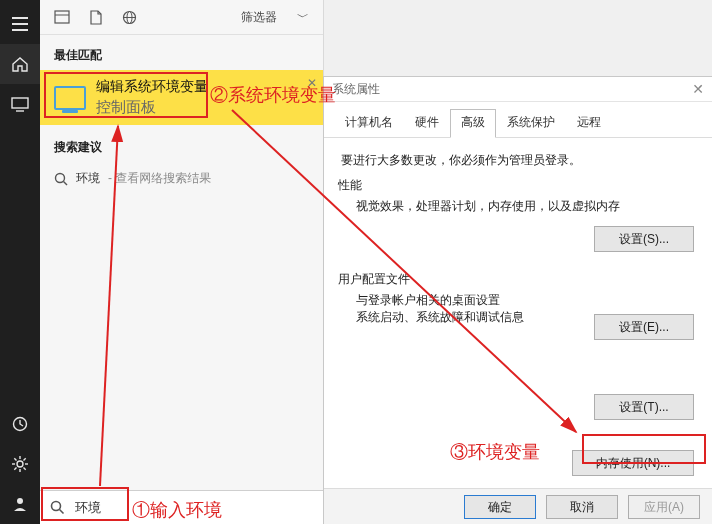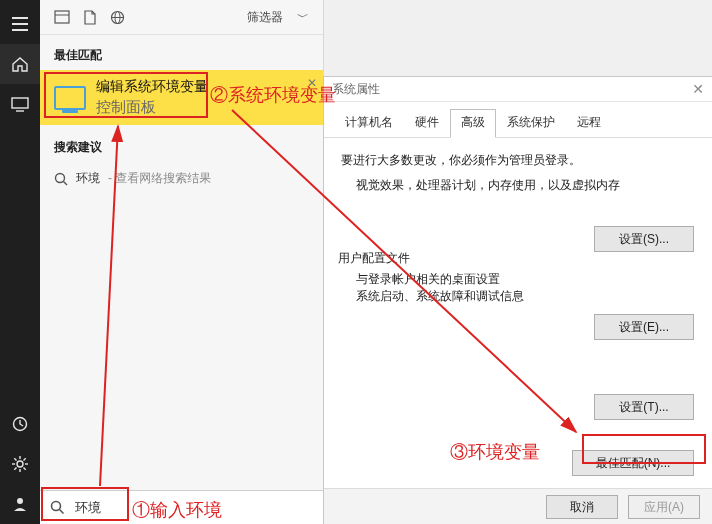--- a/index.html
+++ b/index.html
@@ -5,21 +5,21 @@
 html,body{margin:0;padding:0;font-family:"Microsoft YaHei","Segoe UI",sans-serif;font-size:12px;color:#222;background:#fff;}
 .root{position:relative;width:712px;height:524px;overflow:hidden;background:#f0f0f0;}
 
 
 .taskbar{position:absolute;left:0;top:0;width:40px;height:524px;background:#1f1f1f;display:flex;flex-direction:column;align-items:center;padding-top:4px;box-sizing:border-box;}
 .taskbar .ti{width:40px;height:40px;display:flex;align-items:center;justify-content:center;color:#e6e6e6;}
 .taskbar .spacer{flex:1;}
 .taskbar .ti.active{background:#2d2d2d;}
 
 .startpane{position:absolute;left:40px;top:0;width:283px;height:524px;background:#f6f6f6;border-right:1px solid #d9d9d9;}
-.sp-top{height:34px;display:flex;align-items:center;gap:14px;padding:0 14px;border-bottom:1px solid #e0e0e0;color:#555;}
+.sp-top{height:34px;display:flex;align-items:center;gap:20px;padding:0 14px;border-bottom:1px solid #e0e0e0;color:#555;}
 .sp-top .righttxt{margin-left:auto;color:#444;}
 .sp-body{padding:8px 0 0 0;}
 .sec-label{font-size:12px;font-weight:600;color:#222;padding:4px 14px 6px;}
 .best{display:flex;align-items:center;gap:10px;padding:8px 14px;background:#fde047;position:relative;}
 .best .pcicon{width:28px;height:20px;border:2px solid #4aa0d8;border-radius:2px;position:relative;}
 .best .pcicon:after{content:"";position:absolute;left:6px;right:6px;bottom:-5px;height:3px;background:#4aa0d8;border-radius:1px;}
 .best .texts .t1{font-size:14px;color:#111;}
 .best .texts .t2{font-size:15px;color:#666;margin-top:2px;}
 .best .close{position:absolute;right:6px;top:6px;color:#777;font-size:12px;}
 .sugg-row{display:flex;align-items:center;gap:8px;padding:8px 14px;color:#333;}
@@ -175,33 +175,35 @@
   <div class="tabs">
     <div class="tab">计算机名</div>
     <div class="tab">硬件</div>
     <div class="tab active">高级</div>
     <div class="tab">系统保护</div>
     <div class="tab">远程</div>
   </div>
   <div class="content">
     <div class="note">要进行大多数更改，你必须作为管理员登录。</div>
 
+    <div class="groupname">性能</div>
     <div class="groupdesc">视觉效果，处理器计划，内存使用，以及虚拟内存</div>
     <div class="btn" style="top:88px;">设置(S)...</div>
 
     <div class="groupname" style="margin-top:56px;">用户配置文件</div>
     <div class="groupdesc">与登录帐户相关的桌面设置</div>
     <div class="btn" style="top:176px;">设置(E)...</div>
 
     <div class="groupdesc">系统启动、系统故障和调试信息</div>
     <div class="btn" style="top:256px;">设置(T)...</div>
 
-    <div class="btn env" style="top:312px;">最佳匹配(N)...</div>
+    <div class="btn env" style="top:312px;">内存使用(N)...</div>
   </div>
   <div class="footer">
+    <div class="fbtn primary">确定</div>
     <div class="fbtn">取消</div>
     <div class="fbtn disabled">应用(A)</div>
   </div>
 </div>
 
 <div class="box" style="left:44px;top:72px;width:164px;height:46px;"></div>
 <div class="box" style="left:41px;top:487px;width:88px;height:34px;"></div>
 <div class="box" style="left:582px;top:434px;width:124px;height:30px;"></div>
 
 <div class="ann" style="left:132px;top:498px;">①输入环境</div>

